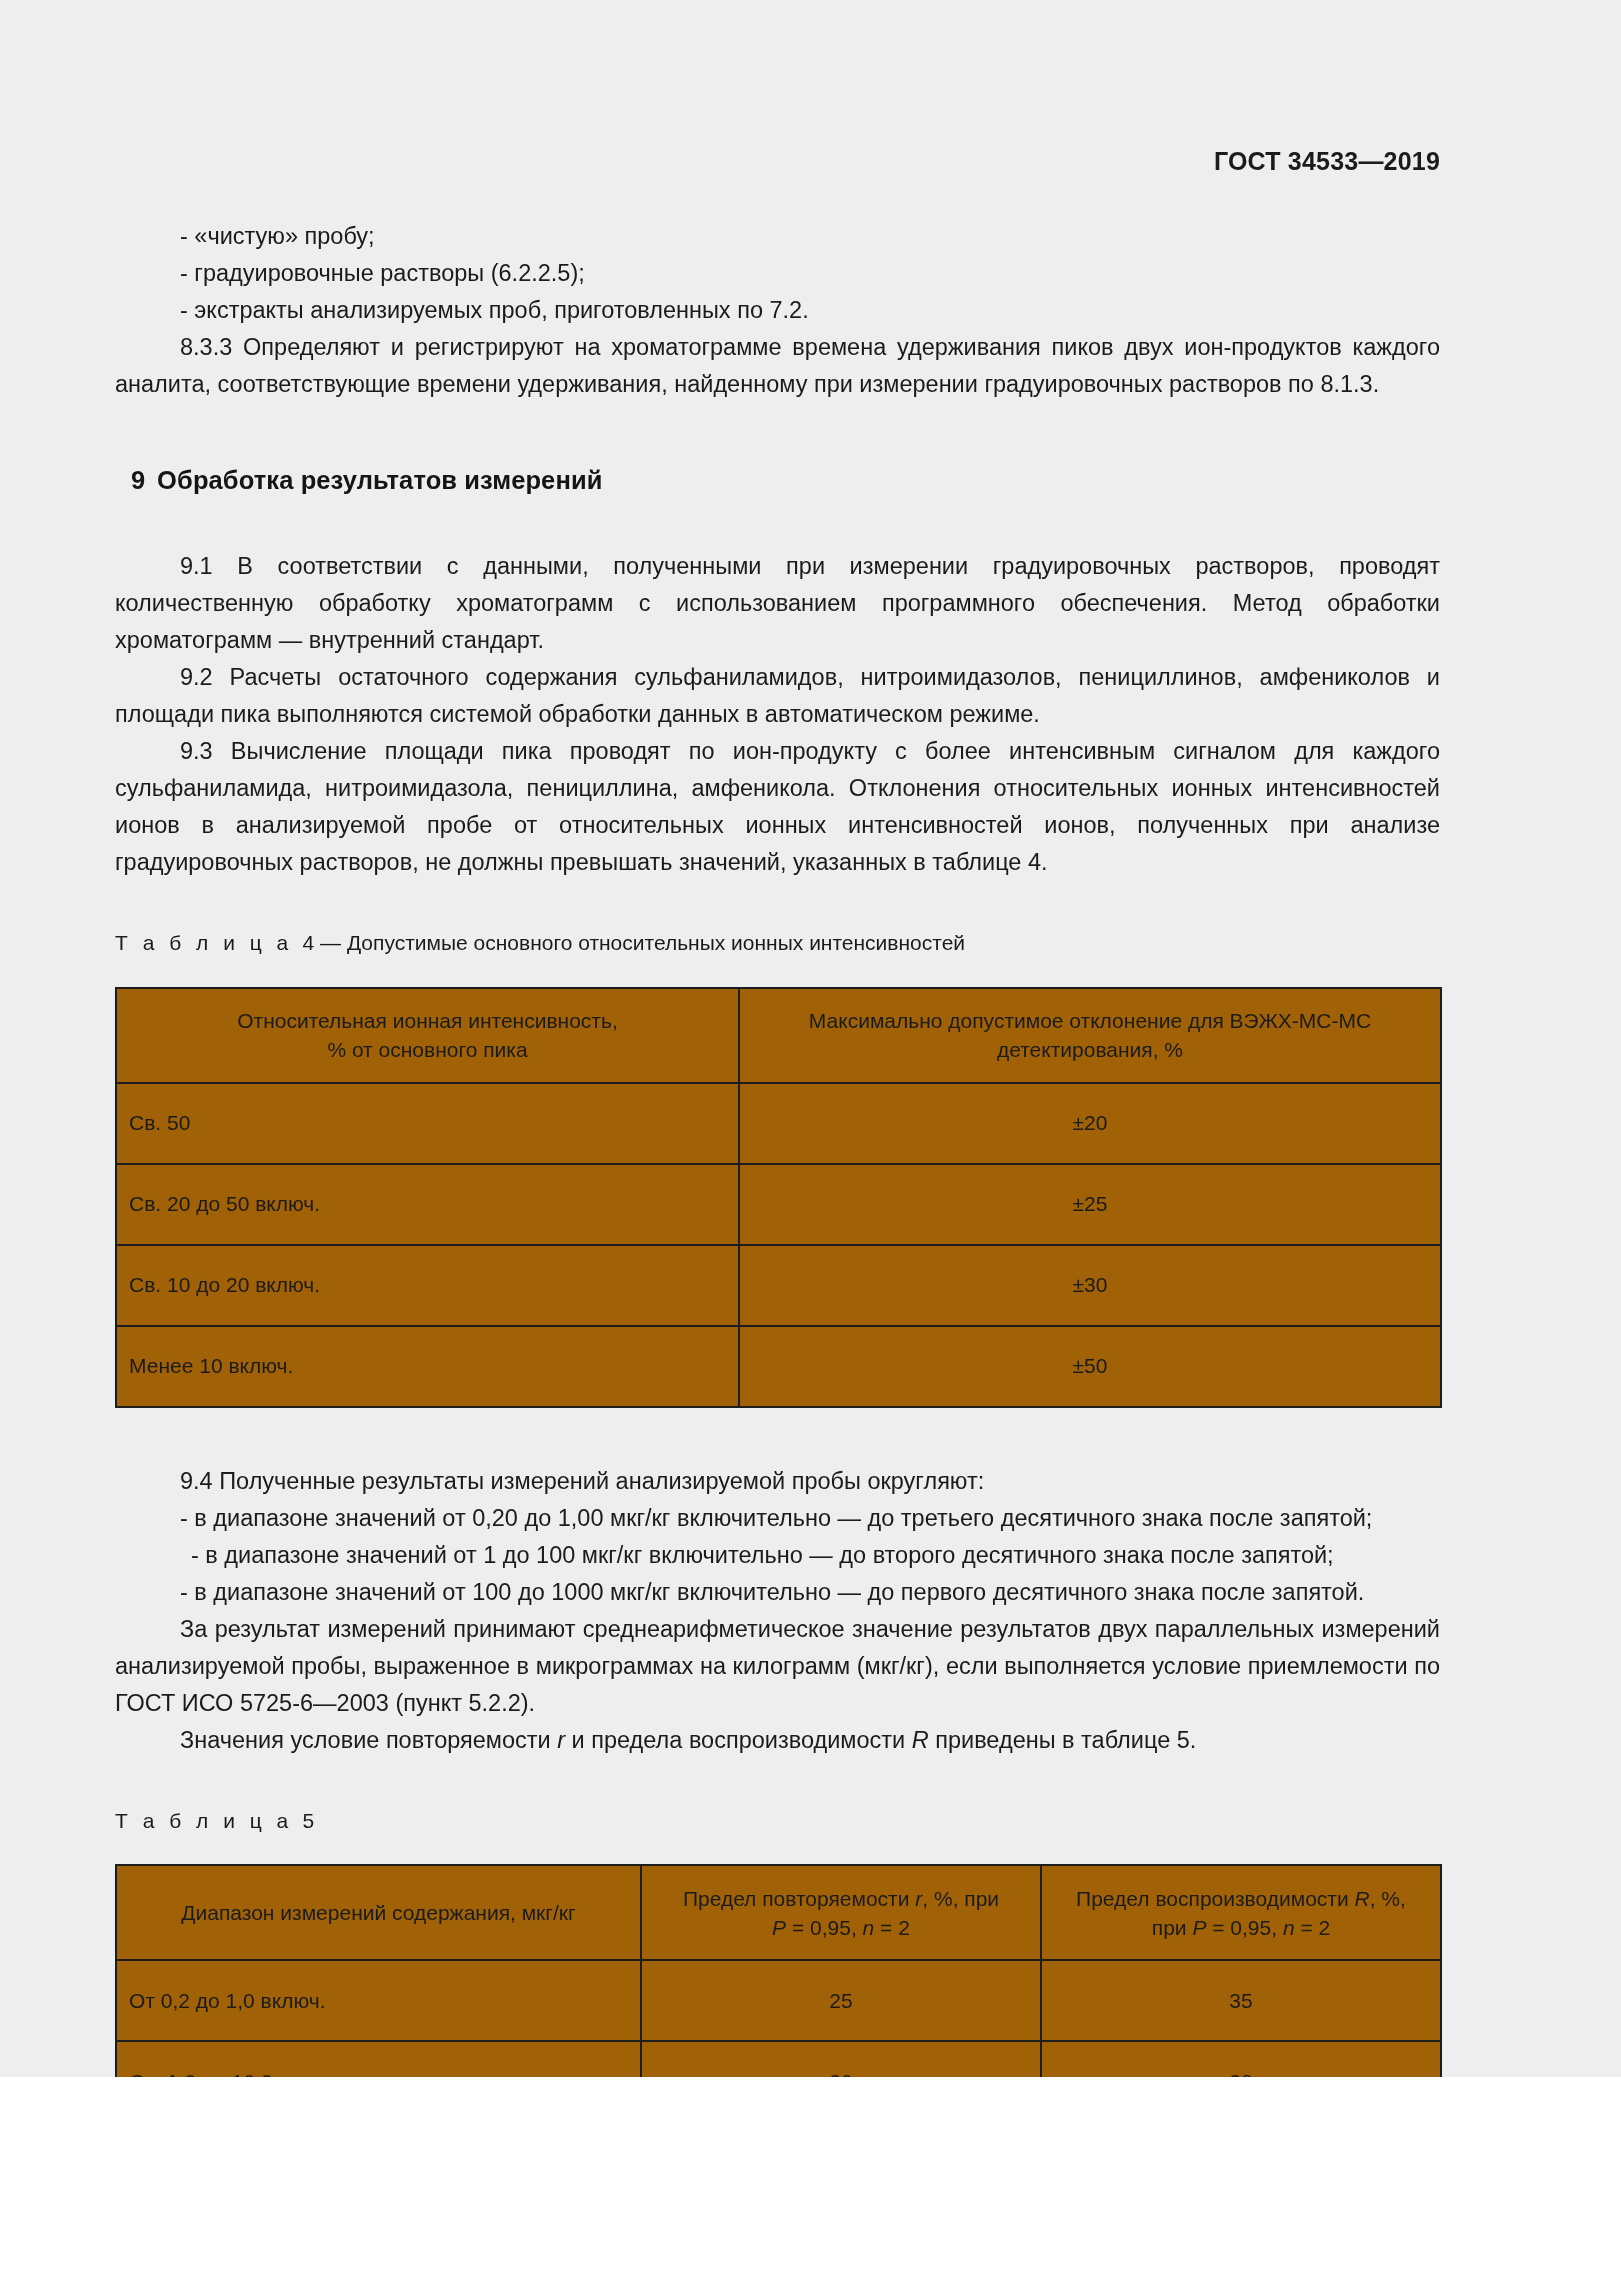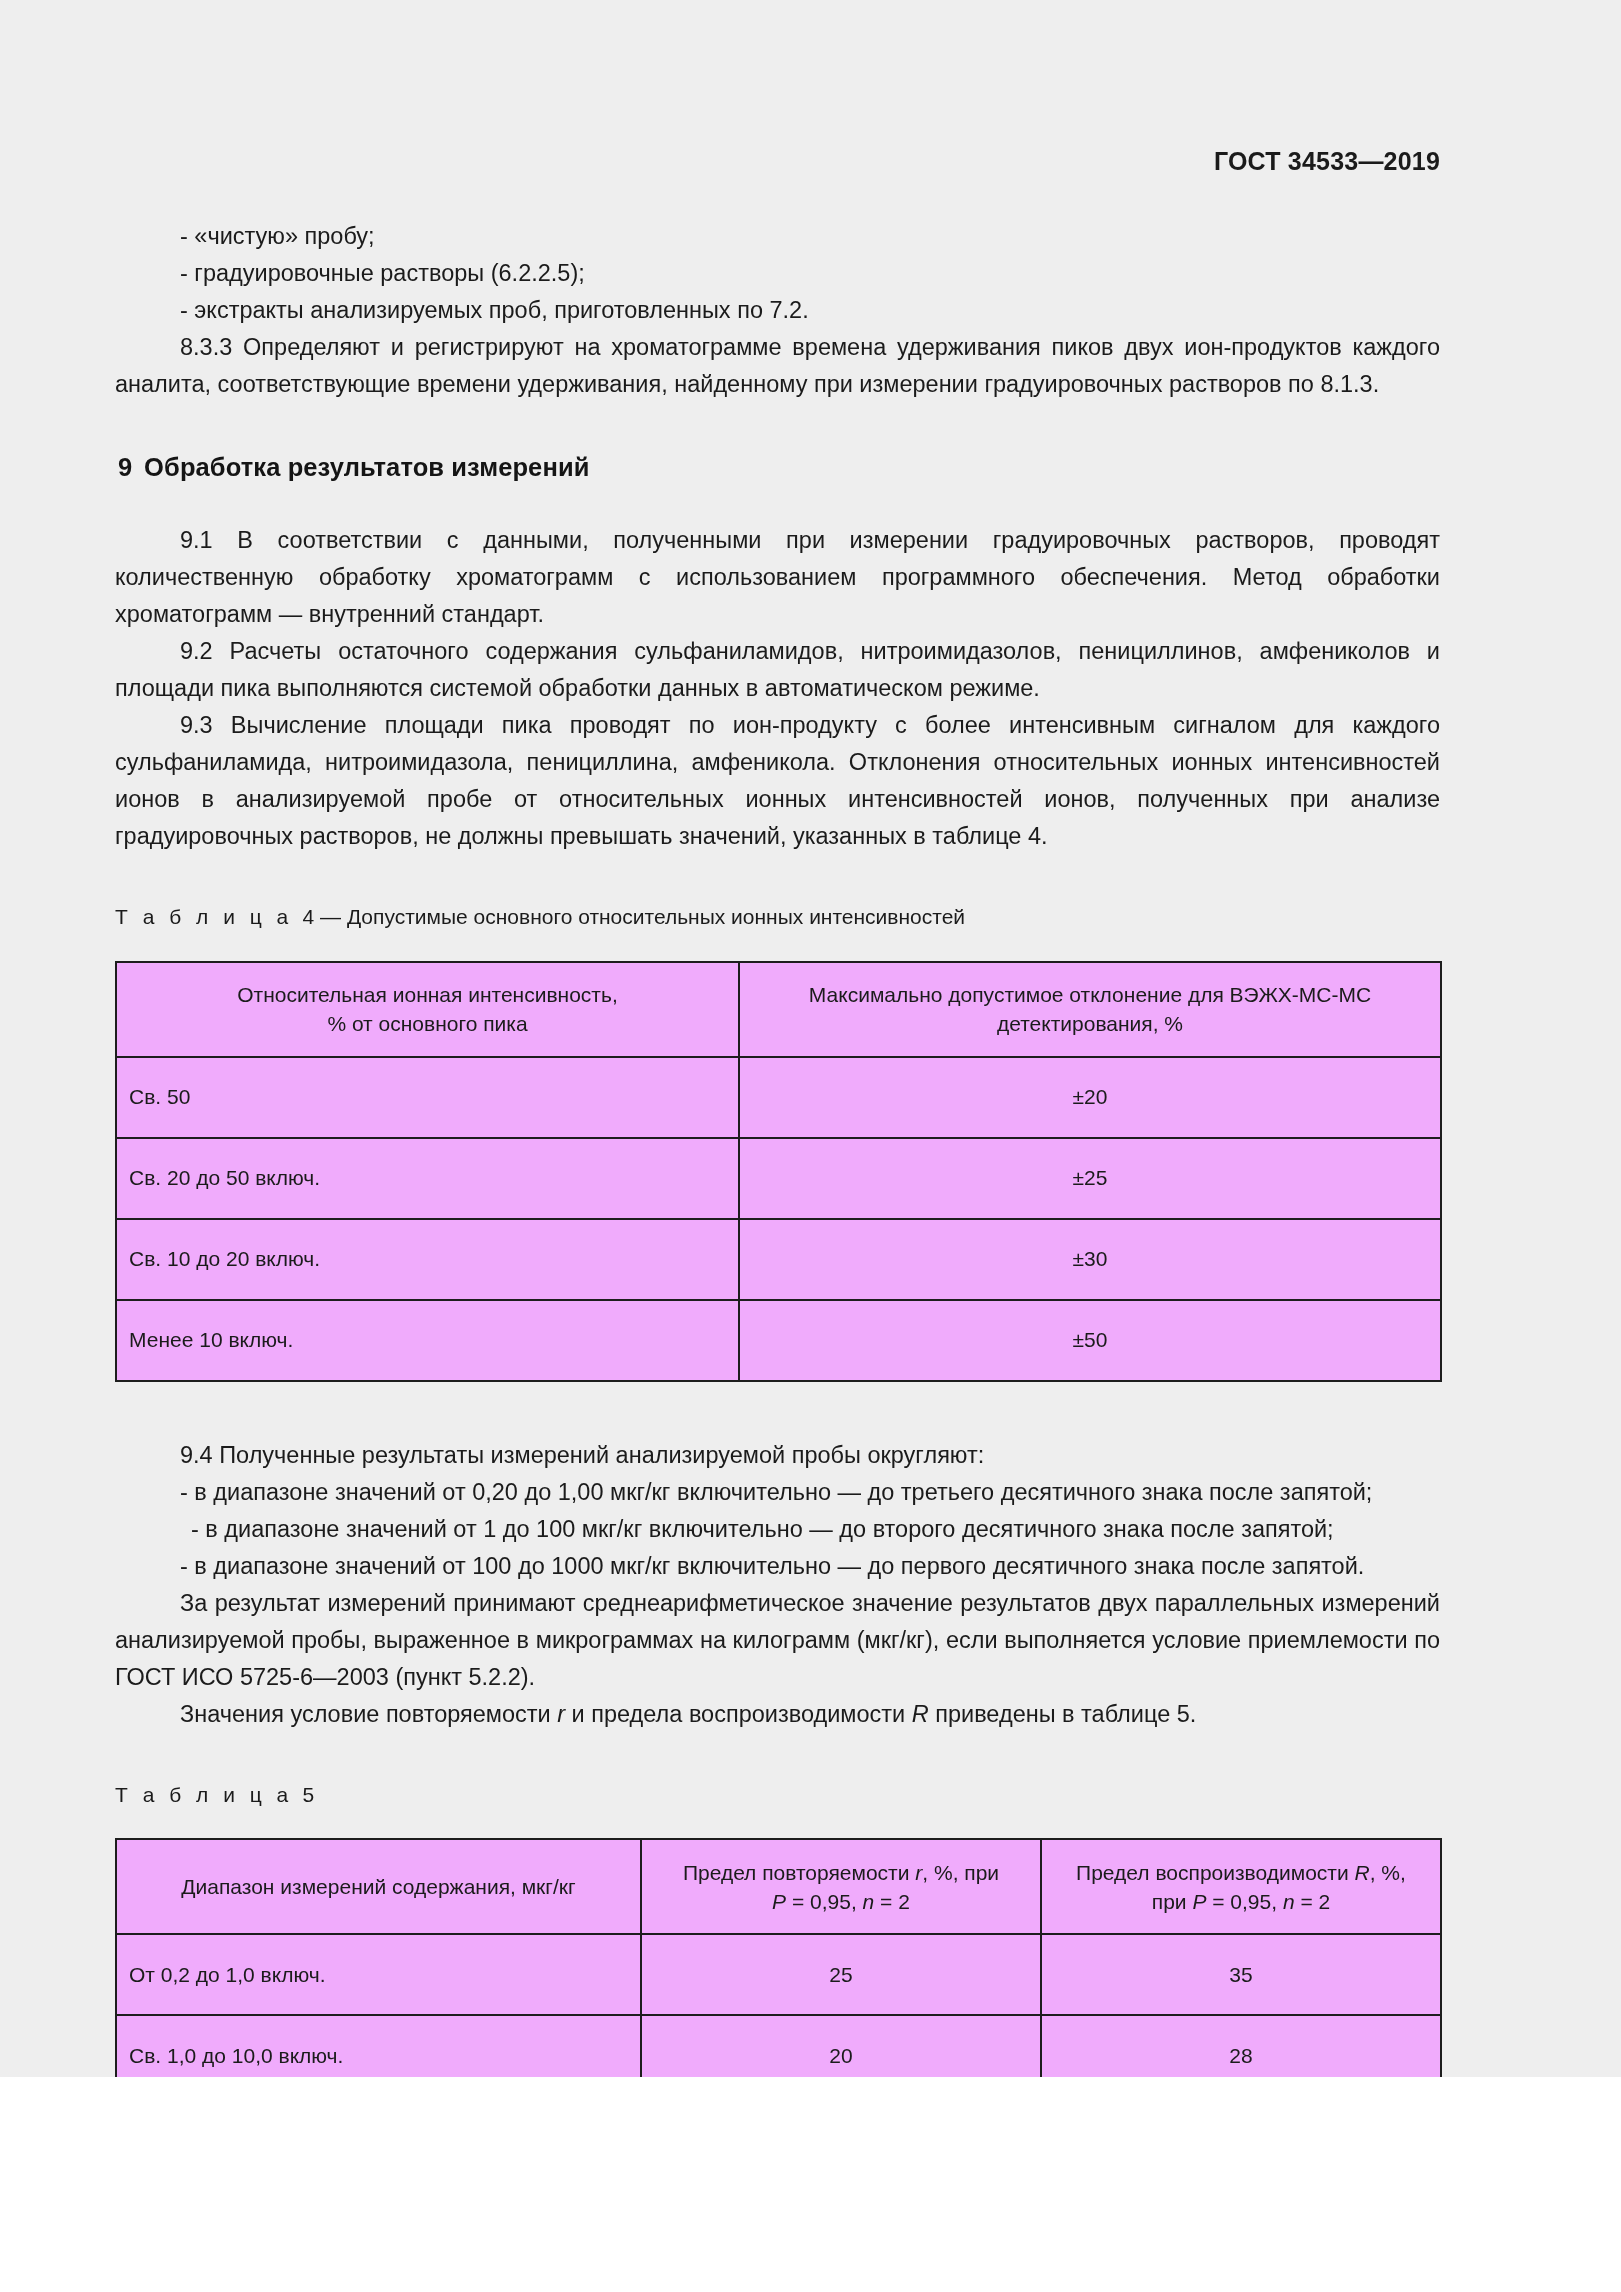--- a/index.html
+++ b/index.html
@@ -63,21 +63,21 @@
     text-align: left;
   }
   p.indent {
     text-indent: 65px;
   }
   i, .ital { font-style: italic; }
 
   h2.section-title {
     font-size: 25.5px;
     font-weight: bold;
-    margin: 3px;
+    margin: 16px;
     padding: 0;
     text-indent: 0;
     color: #151515;
     letter-spacing: 0.1px;
   }
   .sec-num { margin-right: 11.8px; }
 
   .spacer-26 { height: 25.5px; }
   .spacer-34 { height: 33px; }
   .spacer-44 { height: 43px; }
@@ -102,21 +102,21 @@
     letter-spacing: 0;
   }
 
   
   table.gost {
     border-collapse: collapse;
     width: 1325px;
     table-layout: fixed;
     font-size: 21px;
     color: #1b1b1b;
-    background: #f0abfc;
+    background: #a16207;
   }
   table.gost th,
   table.gost td {
     border: 2px solid #1d1d1d;
     padding: 12px;
     font-weight: normal;
     vertical-align: middle;
   }
   table.gost thead th {
     border-top: 2.9px solid #1d1d1d;

